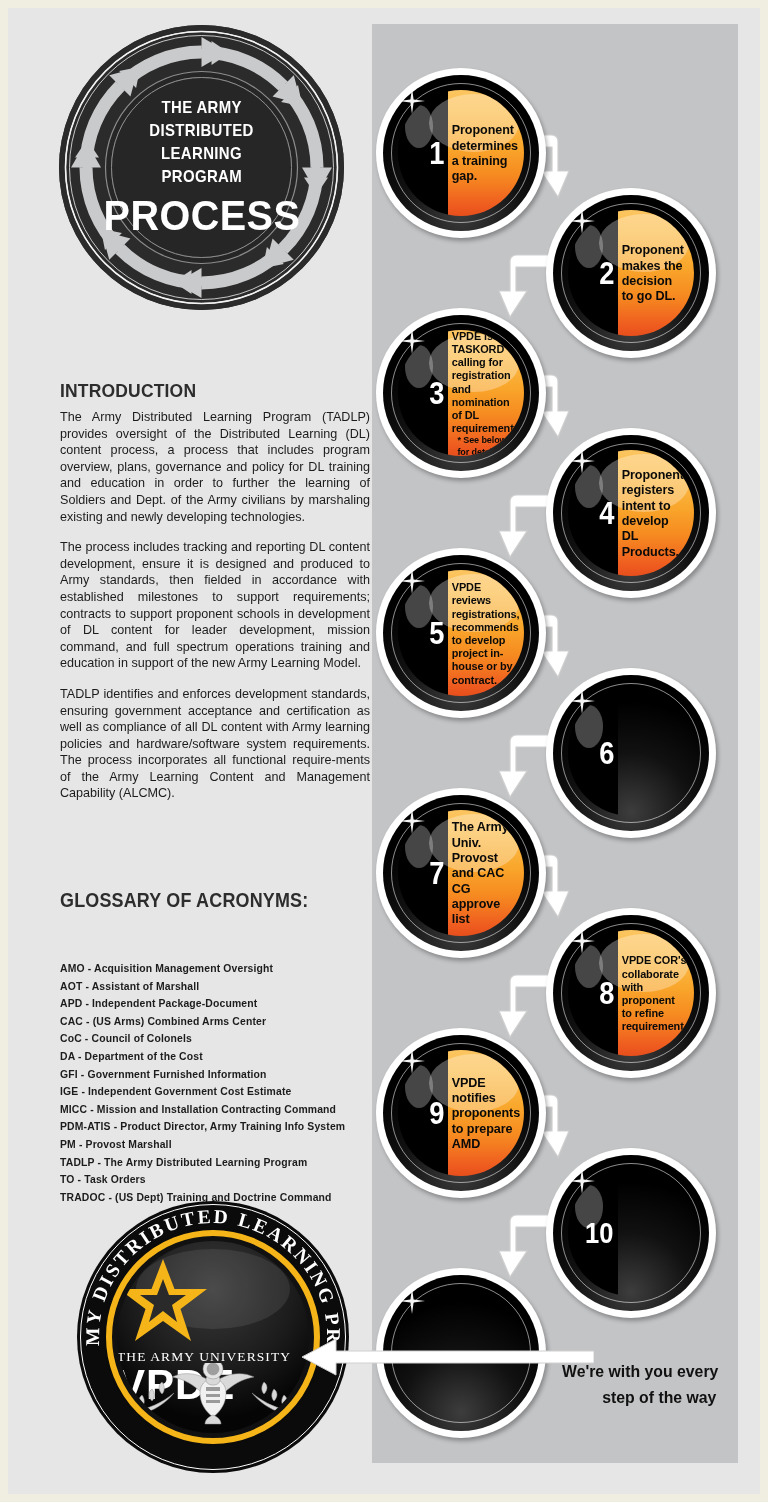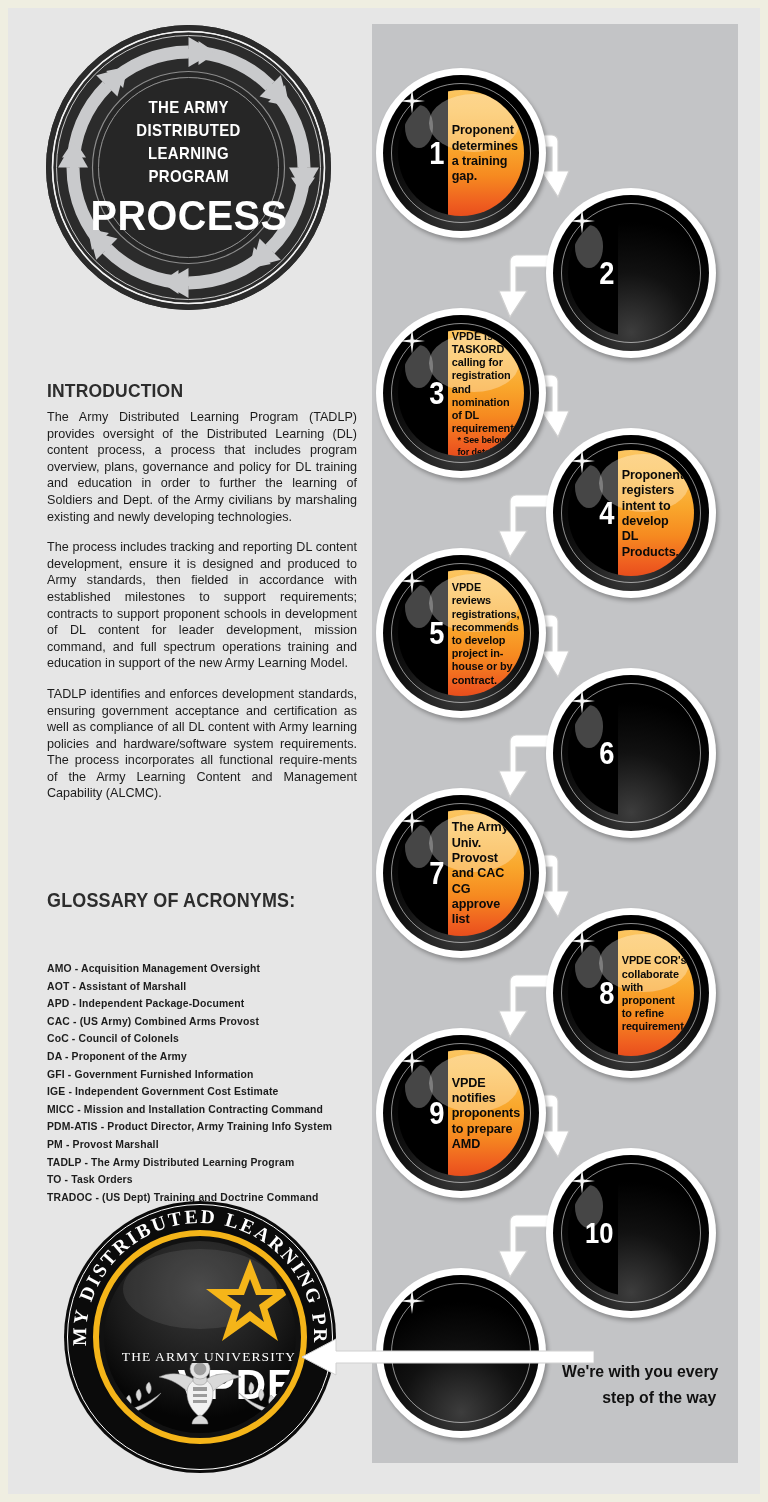--- a/index.html
+++ b/index.html
@@ -22,21 +22,21 @@
     top: 8px;
     width: 752px;
     height: 1486px;
     background: #e6e6e6;
     overflow: hidden;
   }
 
   
   #left-col {
     position: absolute;
-    left: 4px; top: 0;
+    left: 17px; top: 0;
     width: 365px;
     height: 1486px;
   }
 
   
   #logo-wrap {
     position: absolute;
     left: 34px; top: 17px;
     width: 285px; height: 285px;
   }
@@ -145,21 +145,21 @@
     border: 6px solid #f5b519;
     box-shadow: 0 0 0 2px #0b0b0b;
   }
   #seal-face {
     position: absolute; left: 40px; top: 40px; right: 40px; bottom: 40px;
     border-radius: 50%;
     background: radial-gradient(circle at 50% 25%, #3a3a3a 0%, #1b1b1b 48%, #050505 75%);
     overflow: hidden;
     display: flex;
     flex-direction: column;
-    align-items: flex-end;
+    align-items: flex-start;
   }
   #seal-gloss {
     position: absolute;
     left: 10%; top: 4%;
     width: 80%; height: 42%;
     border-radius: 50%;
     background: rgba(255,255,255,0.085);
   }
   #seal-star { margin-top: 16px; position: relative; z-index: 2; }
   #seal-univ {
@@ -414,23 +414,23 @@
       <p>The process includes tracking and reporting DL content development, ensure it is designed and produced to Army standards, then fielded in accordance with established milestones to support requirements; contracts to support proponent schools in development of DL content for leader development, mission command, and full spectrum operations training and education in support of the new Army Learning Model.</p>
       <p>TADLP identifies and enforces development standards, ensuring government acceptance and certification as well as compliance of all DL content with Army learning policies and hardware/software system requirements. The process incorporates all functional require-ments of the Army Learning Content and Management Capability (ALCMC).</p>
     </div>
 
     <div id="glossary">
       <div class="sec-head">GLOSSARY OF ACRONYMS:</div>
       <ul>
         <li>AMO - Acquisition Management Oversight</li>
         <li>AOT - Assistant of Marshall</li>
         <li>APD - Independent Package-Document</li>
-        <li>CAC - (US Army) Combined Arms Provost</li>
+        <li>CAC - (US Arms) Combined Arms Center</li>
         <li>CoC - Council of Colonels</li>
-        <li>DA - Proponent of the Army</li>
+        <li>DA - Department of the Cost</li>
         <li>GFI - Government Furnished Information</li>
         <li>IGE - Independent Government Cost Estimate</li>
         <li>MICC - Mission and Installation Contracting Command</li>
         <li>PDM-ATIS - Product Director, Army Training Info System</li>
         <li>PM - Provost Marshall</li>
         <li>TADLP - The Army Distributed Learning Program</li>
         <li>TO - Task Orders</li>
         <li>TRADOC - (US Dept) Training and Doctrine Command</li>
       </ul>
     </div>
@@ -544,20 +544,24 @@
 
     <div class="step right" style="top:164px;">
       <div class="ring-white"></div>
       <div class="ring-black"></div>
       <div class="ring-hair"></div>
       <div class="face">
         <div class="face-left">
           <div class="blob"></div>
           <span class="num">2</span>
         </div>
+        <div class="face-right">
+          <div class="gloss"></div>
+          <div class="steptext">Proponent makes the decision to go DL.</div>
+        </div>
       </div>
       <svg class="sparkle" viewBox="0 0 26 26">
         <path d="M13 0 l1.6 11.4 L26 13 l-11.4 1.6 L13 26 l-1.6 -11.4 L0 13 l11.4 -1.6 Z" fill="#ffffff" opacity="0.95"></path>
       </svg>
     </div>
 
     <div class="step left small" style="top:284px;">
       <div class="ring-white"></div>
       <div class="ring-black"></div>
       <div class="ring-hair"></div>

